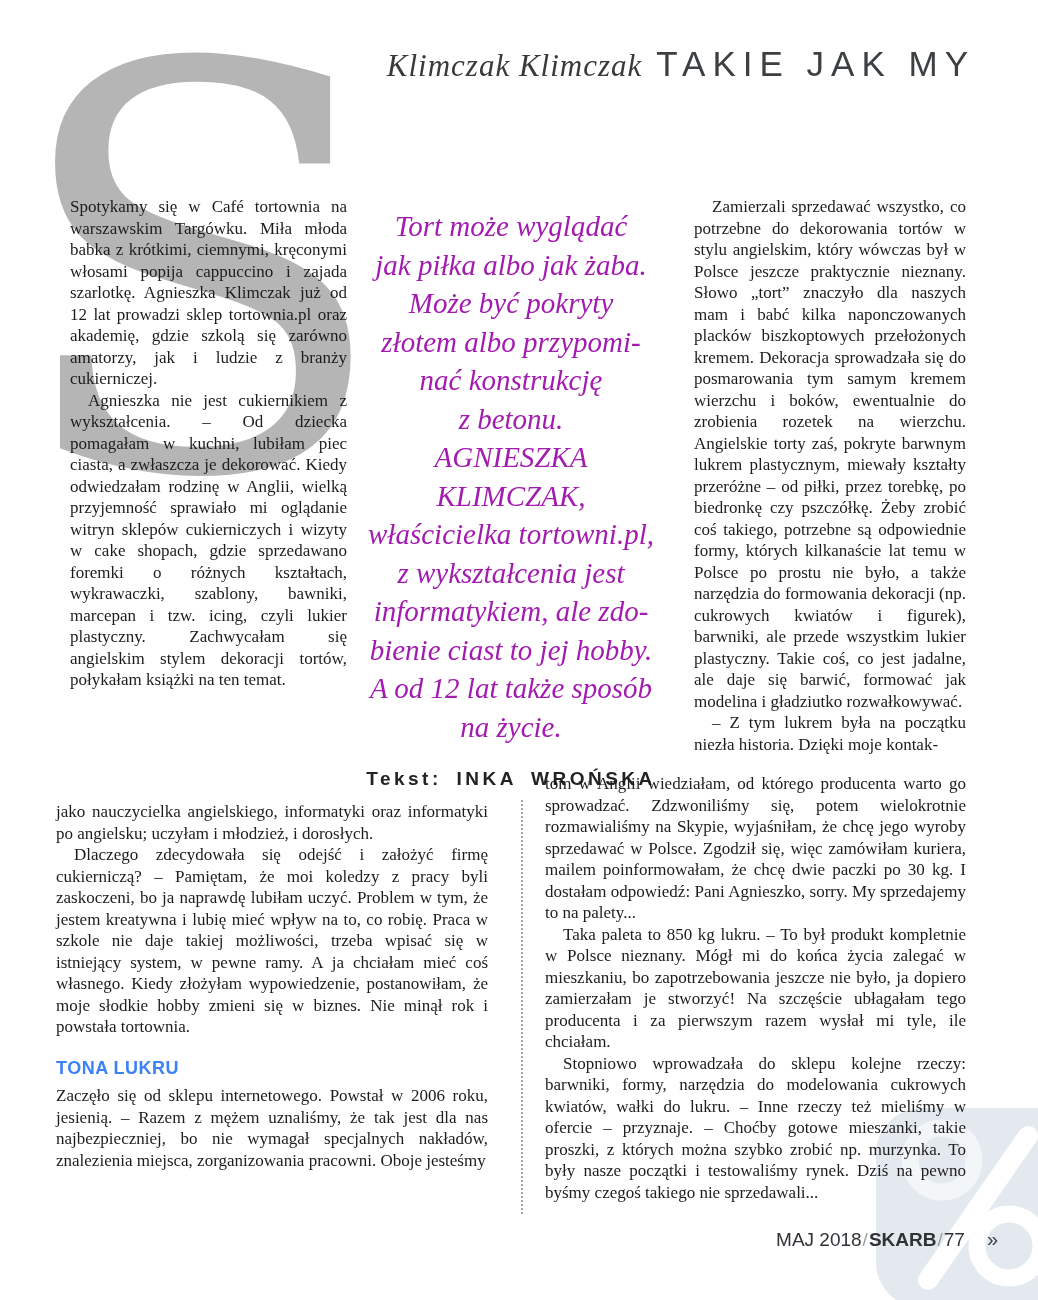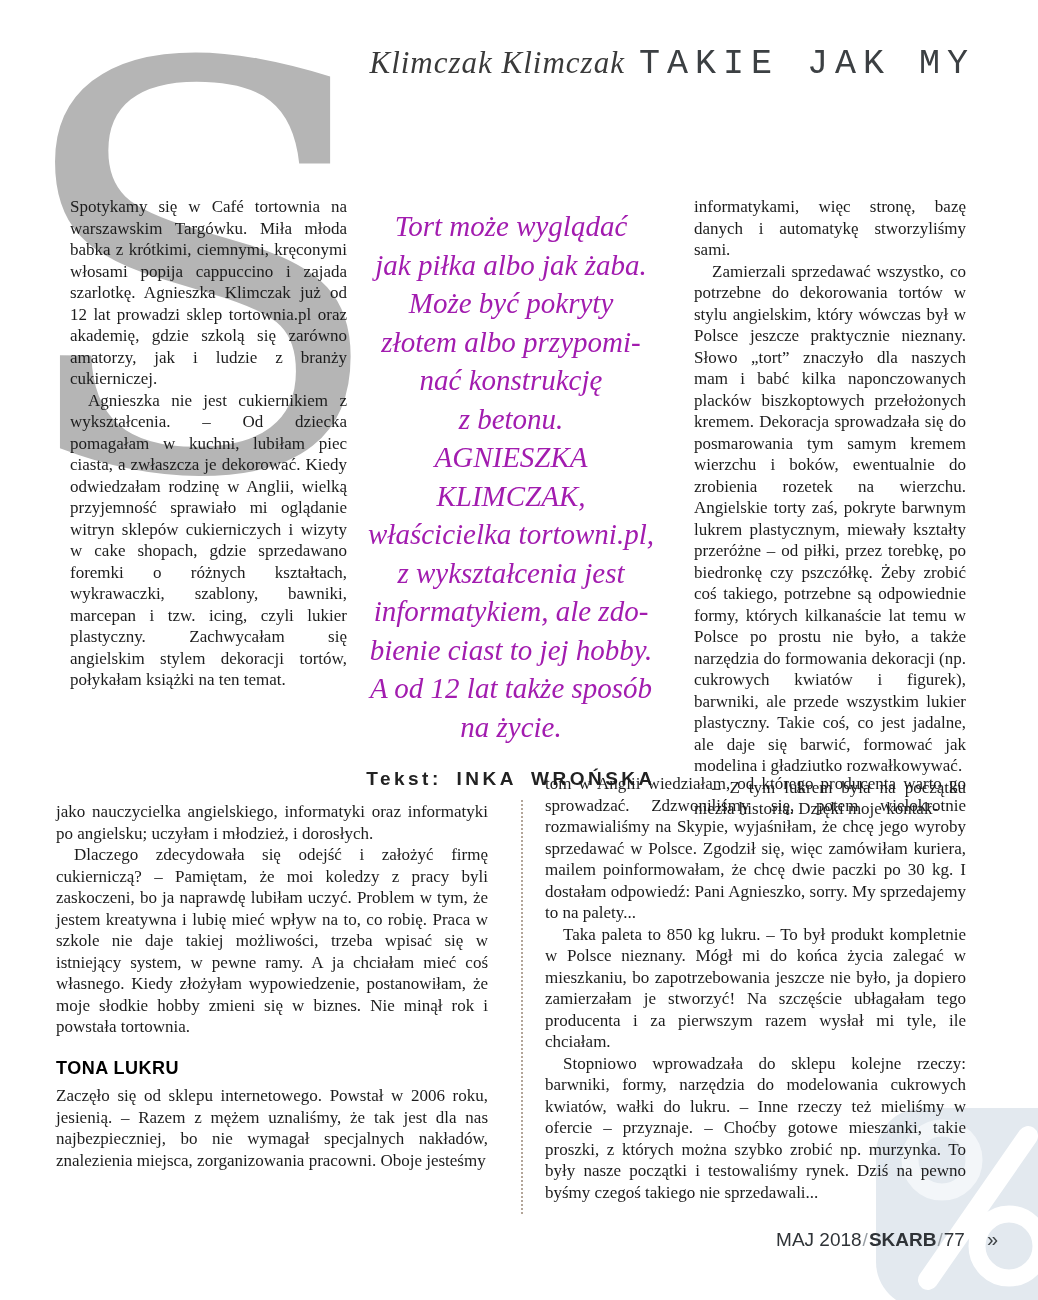--- a/index.html
+++ b/index.html
@@ -3,37 +3,37 @@
 <meta charset="utf-8">
 <style>
   html,body{margin:0;padding:0;}
   body{width:1038px;height:1300px;background:#ffffff;position:relative;overflow:hidden;
        font-family:"Liberation Serif", serif;color:#1c1c1c;}
   .page{position:absolute;inset:0;overflow:hidden;}
 
   
   .header{position:absolute;top:44px;left:0;right:63px;text-align:right;white-space:nowrap;}
   .header .author{font-family:"Liberation Serif", serif;font-style:italic;font-size:31px;color:#3a3a3a;letter-spacing:1px;}
-  .header .series{font-family:Liberation Mono, monospace;font-weight:300;font-size:35px;color:#3c4043;letter-spacing:7px;margin-left:10px;}
+  .header .series{font-family:Liberation Sans, sans-serif;font-weight:300;font-size:35px;color:#3c4043;letter-spacing:7px;margin-left:10px;}
 
   
   .dropcap{position:absolute;left:8px;top:-62px;font-family:"DejaVu Serif", serif;
            font-size:560px;line-height:1.2;color:#b5b5b5;z-index:0;user-select:none;}
 
   .bodycol{position:absolute;z-index:1;font-size:17px;line-height:21.5px;text-align:justify;}
   .bodycol p{margin:0;}
   .bodycol p.indent{text-indent:18px;}
 
   .col1{left:70px;top:196px;width:277px;}
   .col3{left:694px;top:196px;width:272px;}
   .bottom-left{left:56px;top:801px;width:432px;}
   .bottom-right{left:545px;top:773px;width:421px;}
 
   .section-heading{font-family:"Liberation Sans", sans-serif;font-weight:700;font-size:18px;
-                   letter-spacing:0.5px;color:#000000;margin:20px 0 6px 0 !important;text-align:left;text-indent:0 !important;}
+                   letter-spacing:0.5px;color:#3b82f6;margin:20px 0 6px 0 !important;text-align:left;text-indent:0 !important;}
 
   
   .quote{position:absolute;left:352px;top:183px;width:318px;text-align:center;z-index:1;}
   .quote .qtext{font-family:"Liberation Serif", serif;font-style:italic;font-size:29px;line-height:38.5px;
                 color:#a21caf;white-space:pre-line;margin-top:24px;}
   .quote .byline{margin-top:22px;font-family:"Liberation Sans", sans-serif;font-weight:700;font-size:19px;
                  letter-spacing:3.5px;word-spacing:6px;color:#222;}
 
   
   .divider{position:absolute;left:521px;top:800px;height:414px;width:0;
@@ -87,21 +87,20 @@
 właścicielka tortowni.pl,
 z wykształcenia jest
 informatykiem, ale zdo-
 bienie ciast to jej hobby.
 A od 12 lat także sposób
 na życie.</div>
     <div class="byline">Tekst: INKA WROŃSKA</div>
   </div>
 
   <div class="bodycol col3">
-    <p>informatykami, więc stronę, bazę danych i automatykę stworzyliśmy sami.</p>
     <p class="indent">Zamierzali sprzedawać wszystko, co potrzebne do dekorowania tortów w stylu angielskim, który wówczas był w Polsce jeszcze praktycznie nieznany. Słowo „tort” znaczyło dla naszych mam i babć kilka naponczowanych placków biszkoptowych przełożonych kremem. Dekoracja sprowadzała się do posmarowania tym samym kremem wierzchu i boków, ewentualnie do zrobienia rozetek na wierzchu. Angielskie torty zaś, pokryte barwnym lukrem plastycznym, miewały kształty przeróżne – od piłki, przez torebkę, po biedronkę czy pszczółkę. Żeby zrobić coś takiego, potrzebne są odpowiednie formy, których kilkanaście lat temu w Polsce po prostu nie było, a także narzędzia do formowania dekoracji (np. cukrowych kwiatów i figurek), barwniki, ale przede wszystkim lukier plastyczny. Takie coś, co jest jadalne, ale daje się barwić, formować jak modelina i gładziutko rozwałkowywać.</p>
     <p class="indent">– Z tym lukrem była na początku niezła historia. Dzięki moje kontak-</p>
   </div>
 
   <div class="divider"></div>
 
   <div class="bodycol bottom-left">
     <p>jako nauczycielka angielskiego, informatyki oraz informatyki po angielsku; uczyłam i młodzież, i dorosłych.</p>
     <p class="indent">Dlaczego zdecydowała się odejść i założyć firmę cukierniczą? – Pamiętam, że moi koledzy z pracy byli zaskoczeni, bo ja naprawdę lubiłam uczyć. Problem w tym, że jestem kreatywna i lubię mieć wpływ na to, co robię. Praca w szkole nie daje takiej możliwości, trzeba wpisać się w istniejący system, w pewne ramy. A ja chciałam mieć coś własnego. Kiedy złożyłam wypowiedzenie, postanowiłam, że moje słodkie hobby zmieni się w biznes. Nie minął rok i powstała tortownia.</p>
     <p class="section-heading">TONA LUKRU</p>

